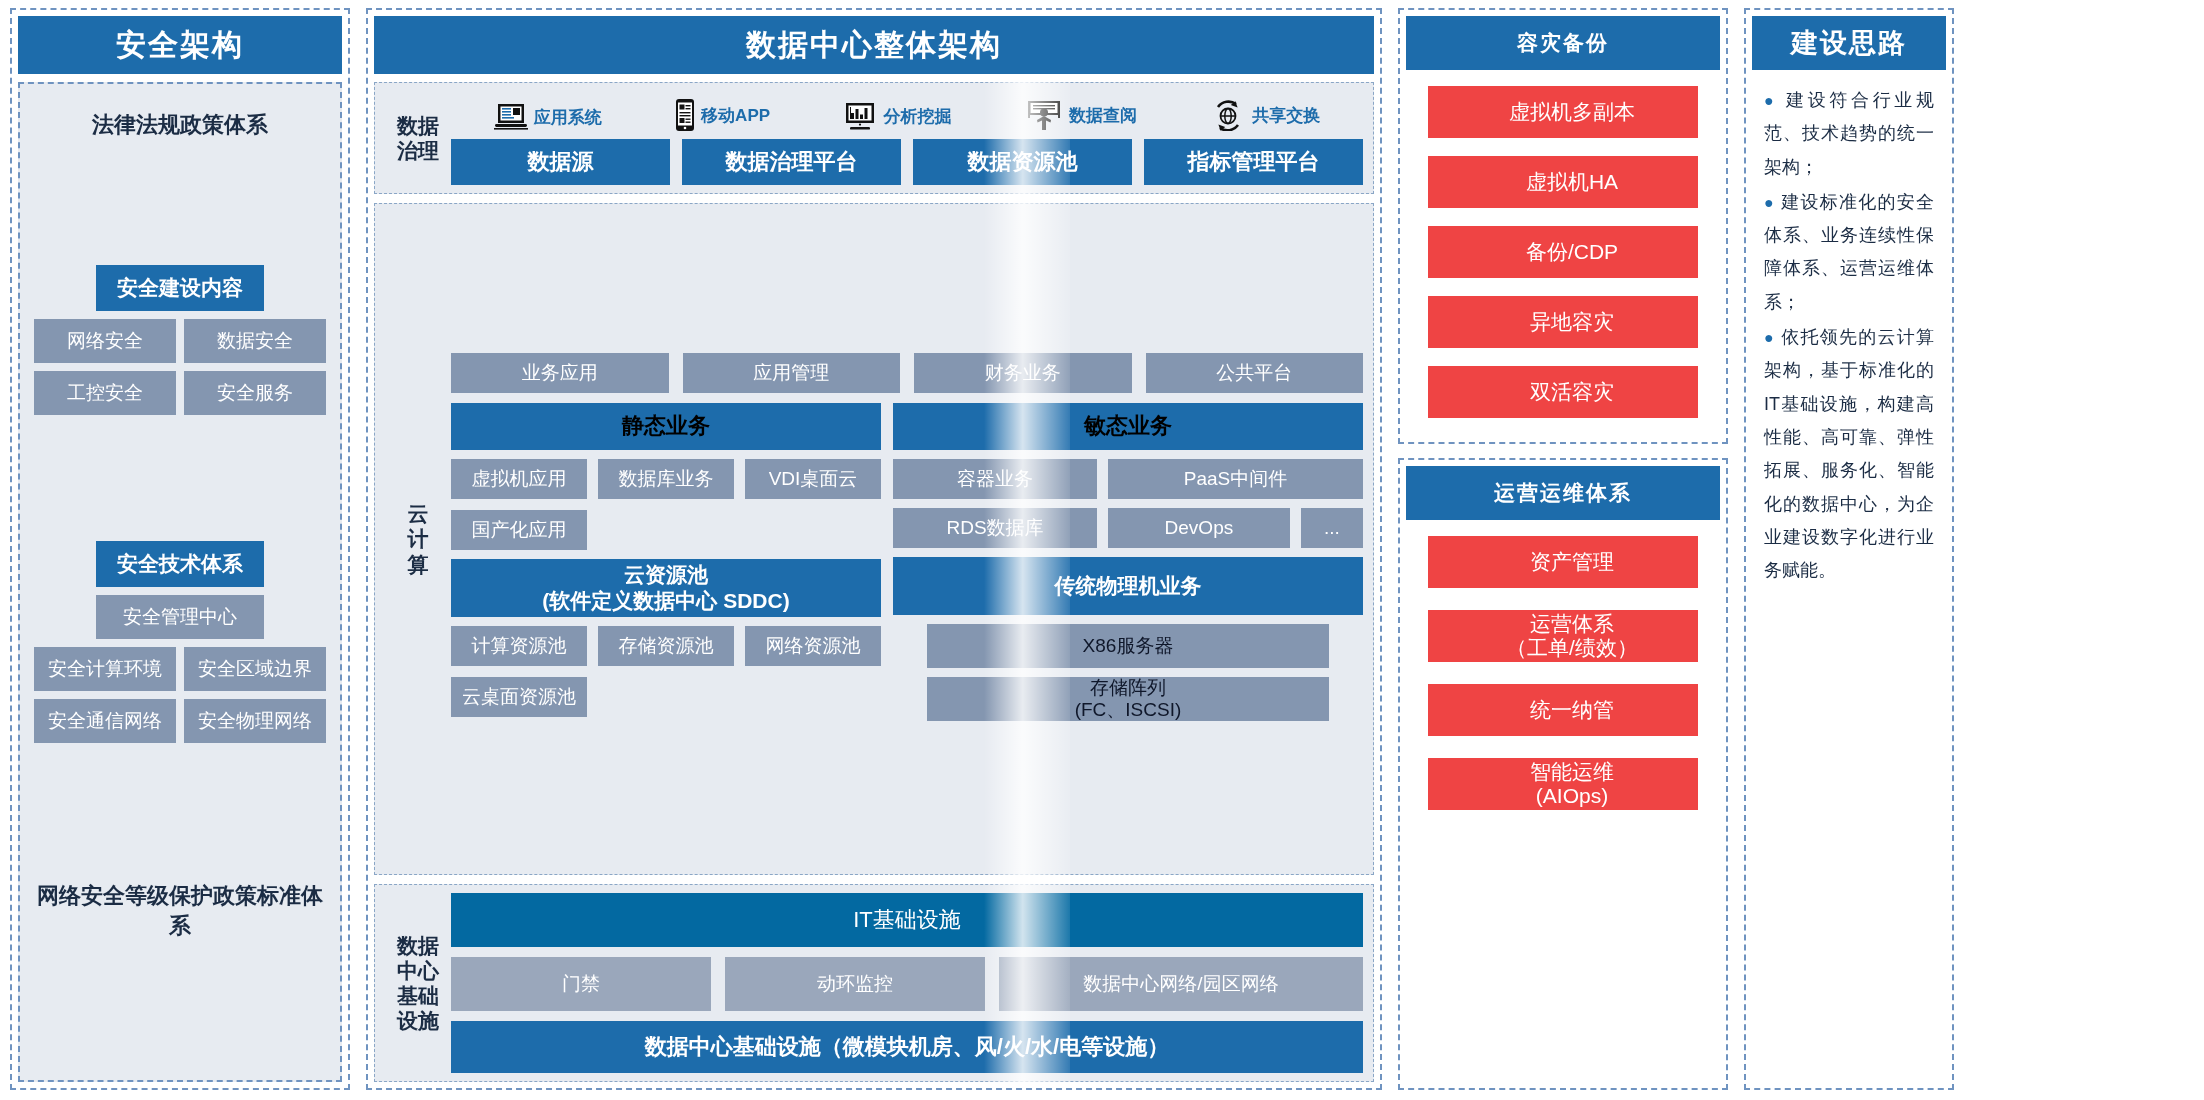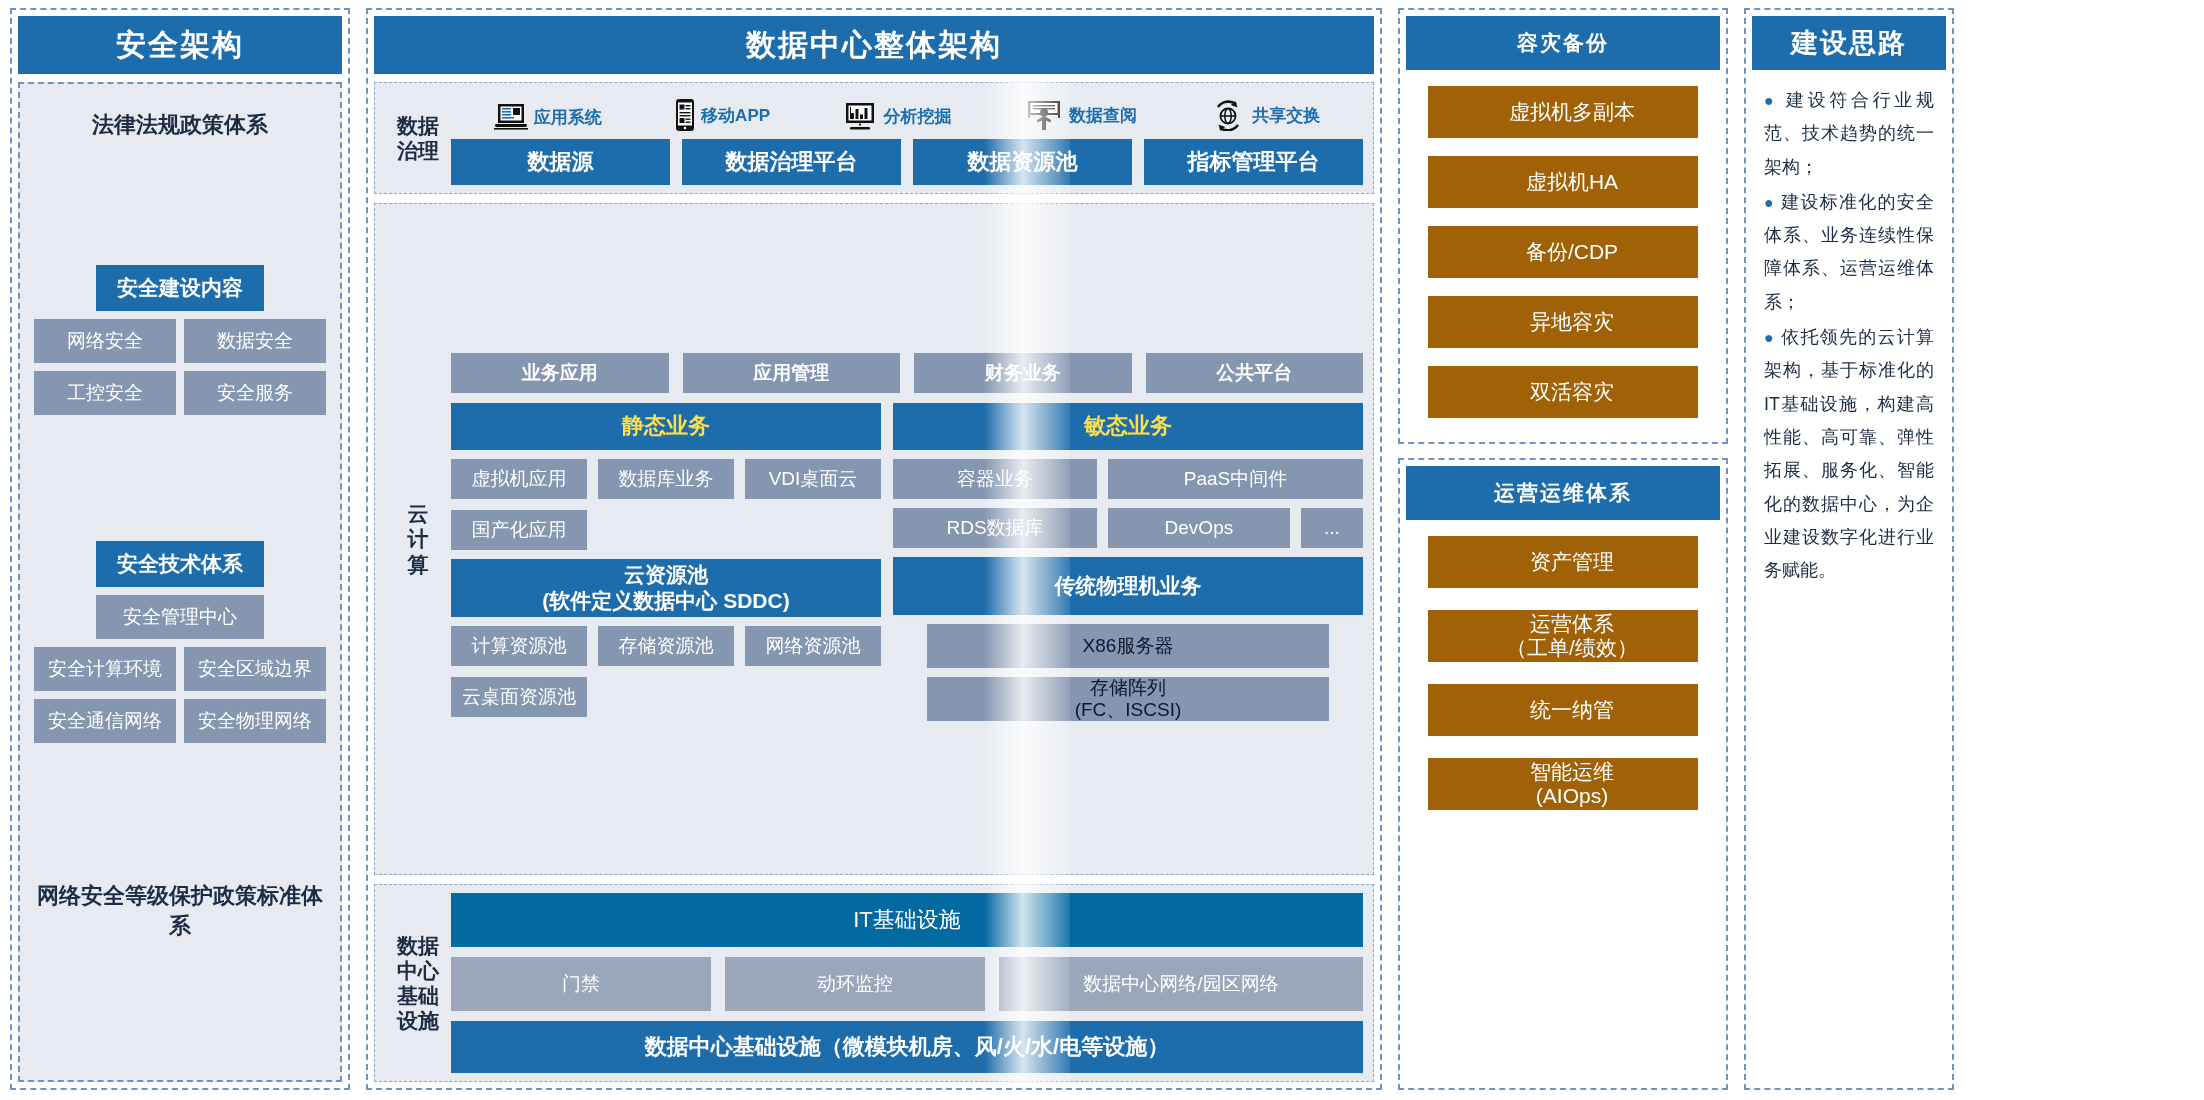--- a/index.html
+++ b/index.html
@@ -62,43 +62,43 @@
   .dg-row { display:grid; grid-template-columns:repeat(4,1fr); gap:12px; margin-top:8px; }
   .bbox {
     background:#1d6cab; color:#fff; font-weight:bold; font-size:22px;
     height:46px; display:flex; align-items:center; justify-content:center;
   }
 
   
   .cloud-cols { display:flex; gap:12px; }
   .cloud-left { flex: 0 0 430px; }
   .cloud-right { flex:1; }
-  .apps-row { display:grid; grid-template-columns:repeat(4,1fr); gap:14px; margin-bottom:10px;font-weight:bold; }
+  .apps-row { display:grid; grid-template-columns:repeat(4,1fr); gap:14px; margin-bottom:10px; }
   .gbox-sm { background:#8496b0; color:#fff; font-size:19px; height:40px; display:flex; align-items:center; justify-content:center; }
-  .band { background:#1d6cab; color:#fde047; font-weight:bold; font-size:22px; height:47px; display:flex; align-items:center; justify-content:center; margin-bottom:9px; }
+  .band { background:#1d6cab; color:#000000; font-weight:bold; font-size:22px; height:47px; display:flex; align-items:center; justify-content:center; margin-bottom:9px; }
   .two { display:grid; grid-template-columns:1fr 1fr 1fr; gap:11px; margin-bottom:9px; }
   .three { display:grid; grid-template-columns:1.18fr 1.05fr 0.36fr; gap:11px; margin-bottom:9px; }
   .band2 { background:#1d6cab; color:#fff; font-weight:bold; font-size:21px; line-height:1.22;
            min-height:58px; display:flex; flex-direction:column; align-items:center; justify-content:center; margin-bottom:9px; text-align:center;}
   .gbox2 { background:#8496b0; color:#0f172a; font-size:19px; line-height:1.15; min-height:44px;
            display:flex; flex-direction:column; align-items:center; justify-content:center; text-align:center; }
 
   
   .infra-wide { background:#0369a1; color:#fff; font-weight:normal; font-size:22px; height:54px;
                 display:flex; align-items:center; justify-content:center; margin-bottom:10px;}
   .infra-mid { display:grid; grid-template-columns:1fr 1fr 1.4fr; gap:14px; margin-bottom:10px; }
   .infra-mid .gbox-sm { height:54px; background:#9aa7bb;}
   .infra-bot { background:#1d6cab; color:#fff; font-weight:bold; font-size:22px; height:52px;
                display:flex; align-items:center; justify-content:center; }
 
   
   .col-right .panel { padding:6px; }
   .col-right .panel-head { height:54px; font-size:21px; }
   .rp-body { padding:16px 22px 18px 22px; display:flex; flex-direction:column; gap:18px; flex:1; }
-  .rbox { background:#a16207; color:#fff; font-size:21px; line-height:1.15; min-height:52px;
+  .rbox { background:#ef4444; color:#fff; font-size:21px; line-height:1.15; min-height:52px;
           display:flex; flex-direction:column; align-items:center; justify-content:center; text-align:right;padding-left:18px; }
 
   
   .col-idea .panel-head { height:54px; font-size:27px; }
   .idea-body { padding:14px 12px; font-size:18px; color:#1b2c44; line-height:1.85; text-align:justify; }
   .idea-p { margin-bottom:2px; text-indent:0; }
   .dot { color:#1d6cab; font-size:16px; }
 
   
   .stripe { position:absolute; top:0; bottom:0; width:86px; left:610px;

